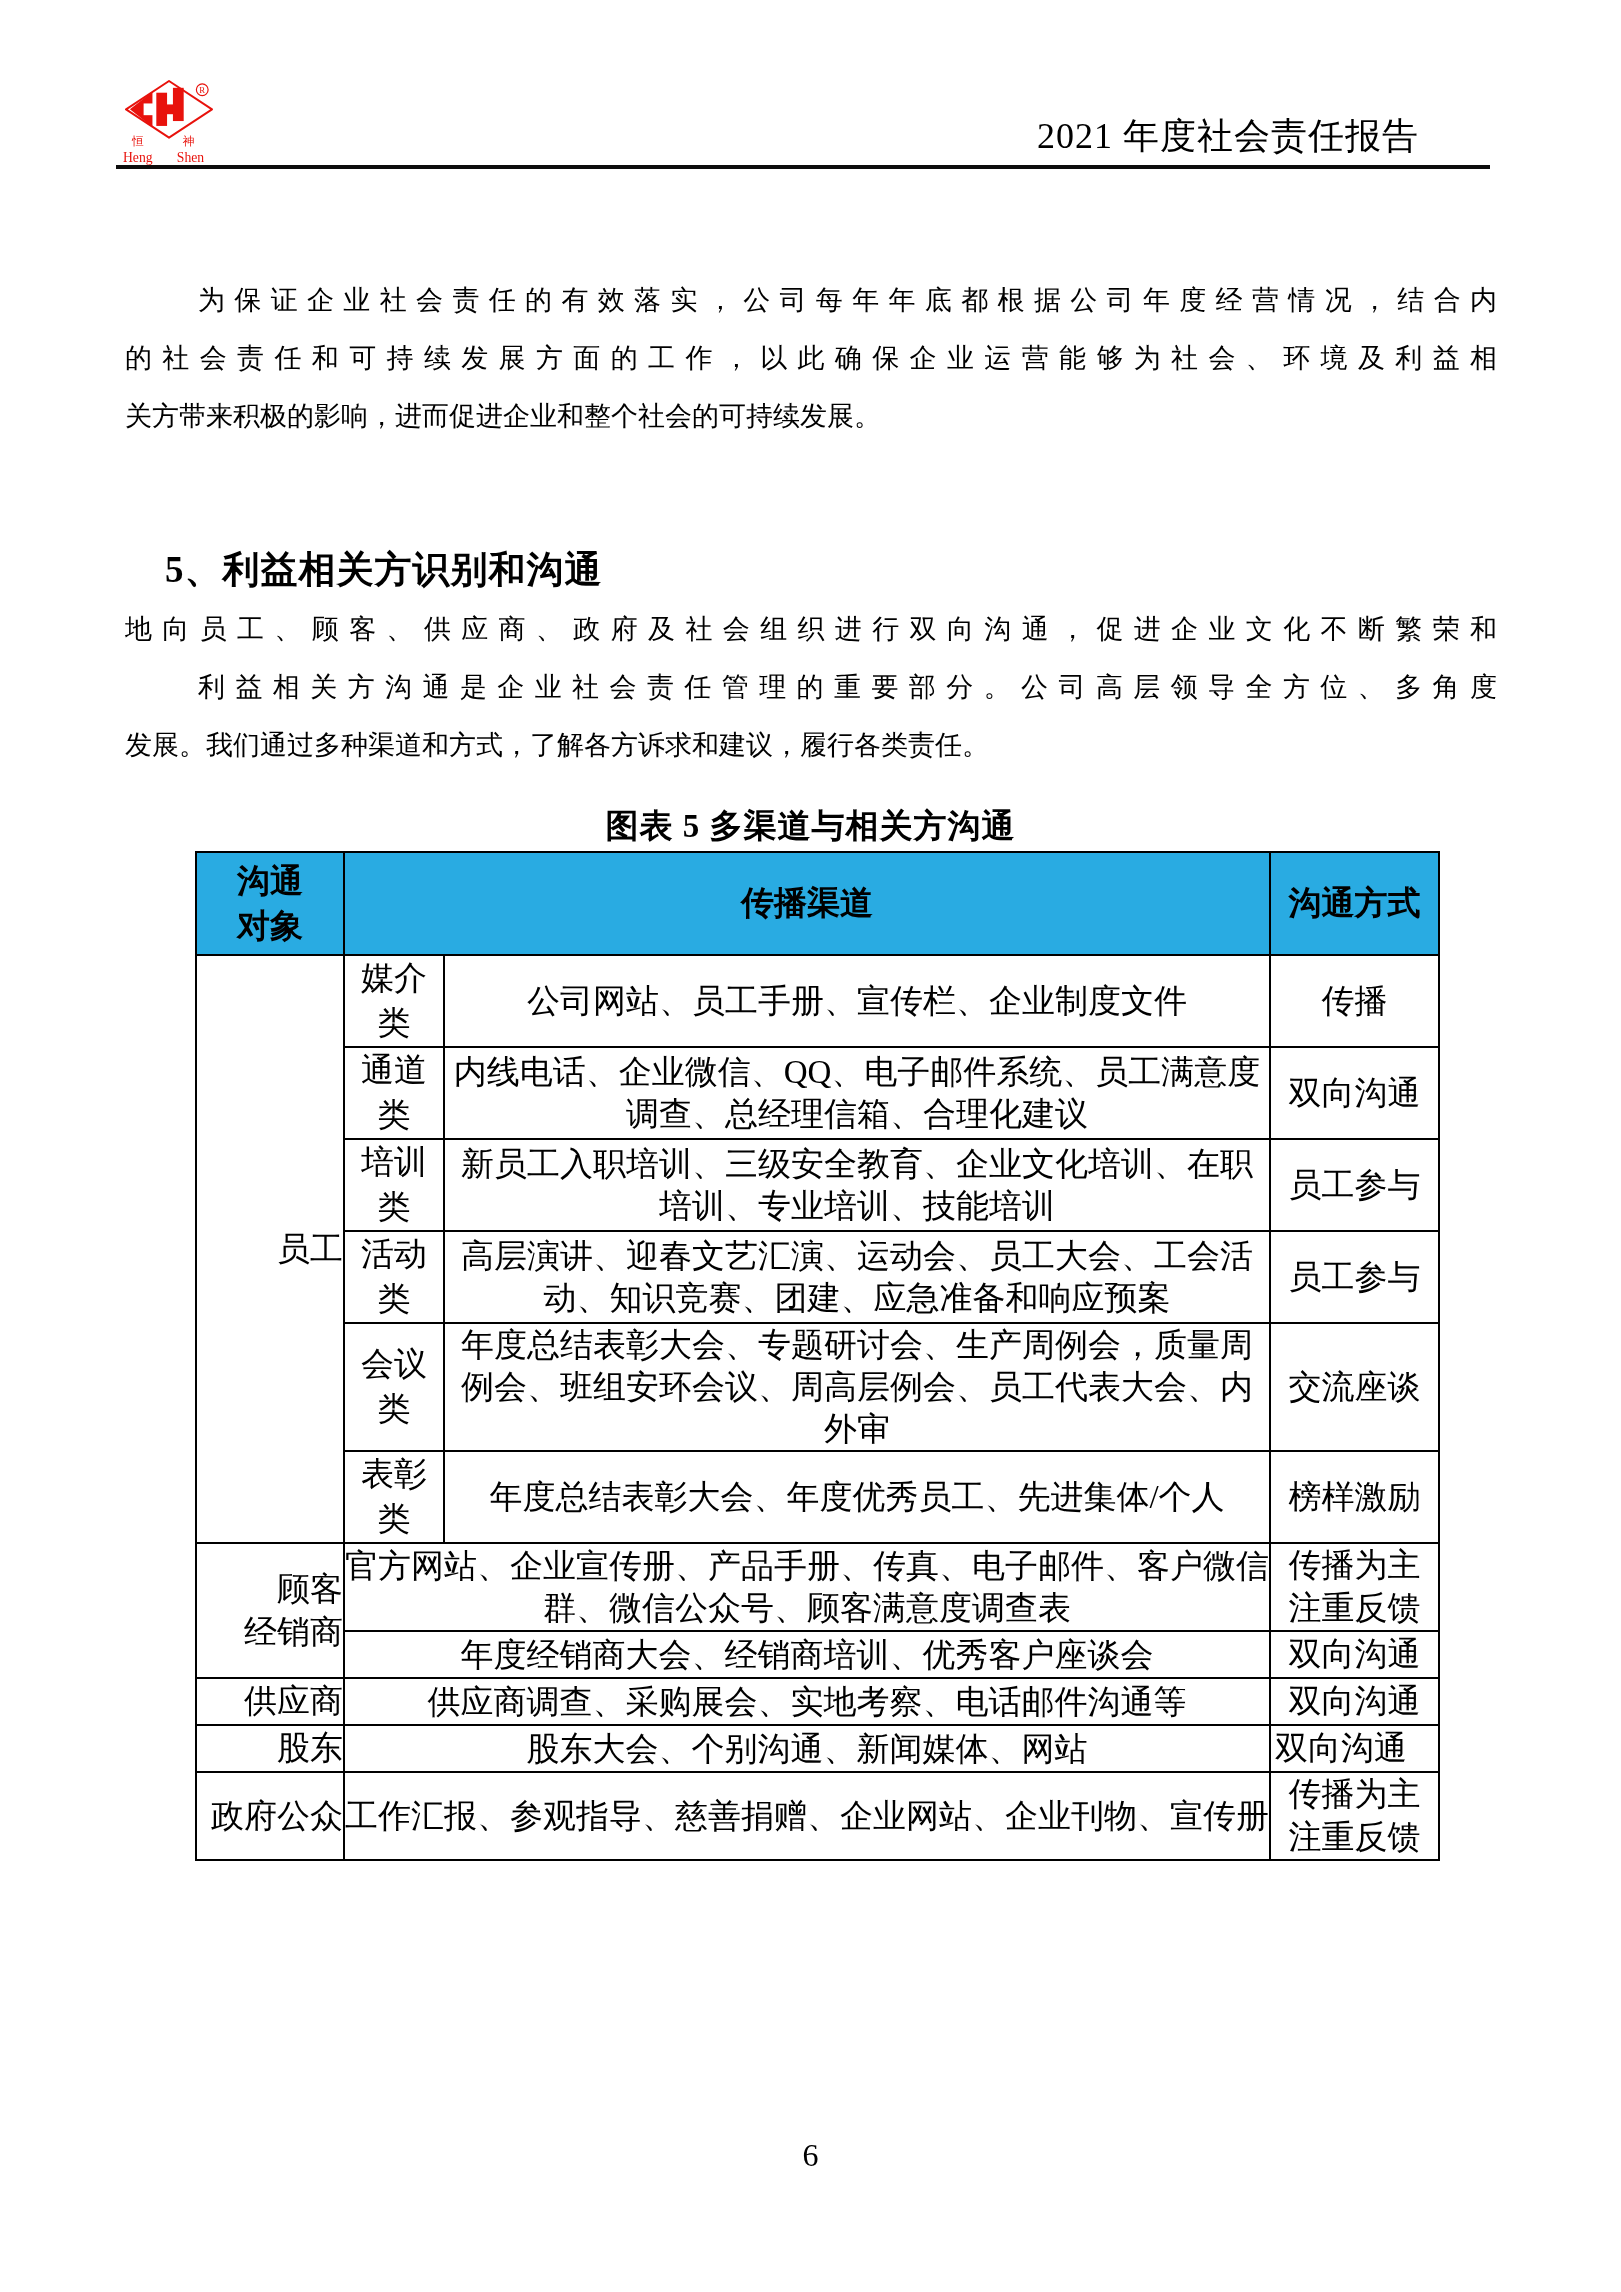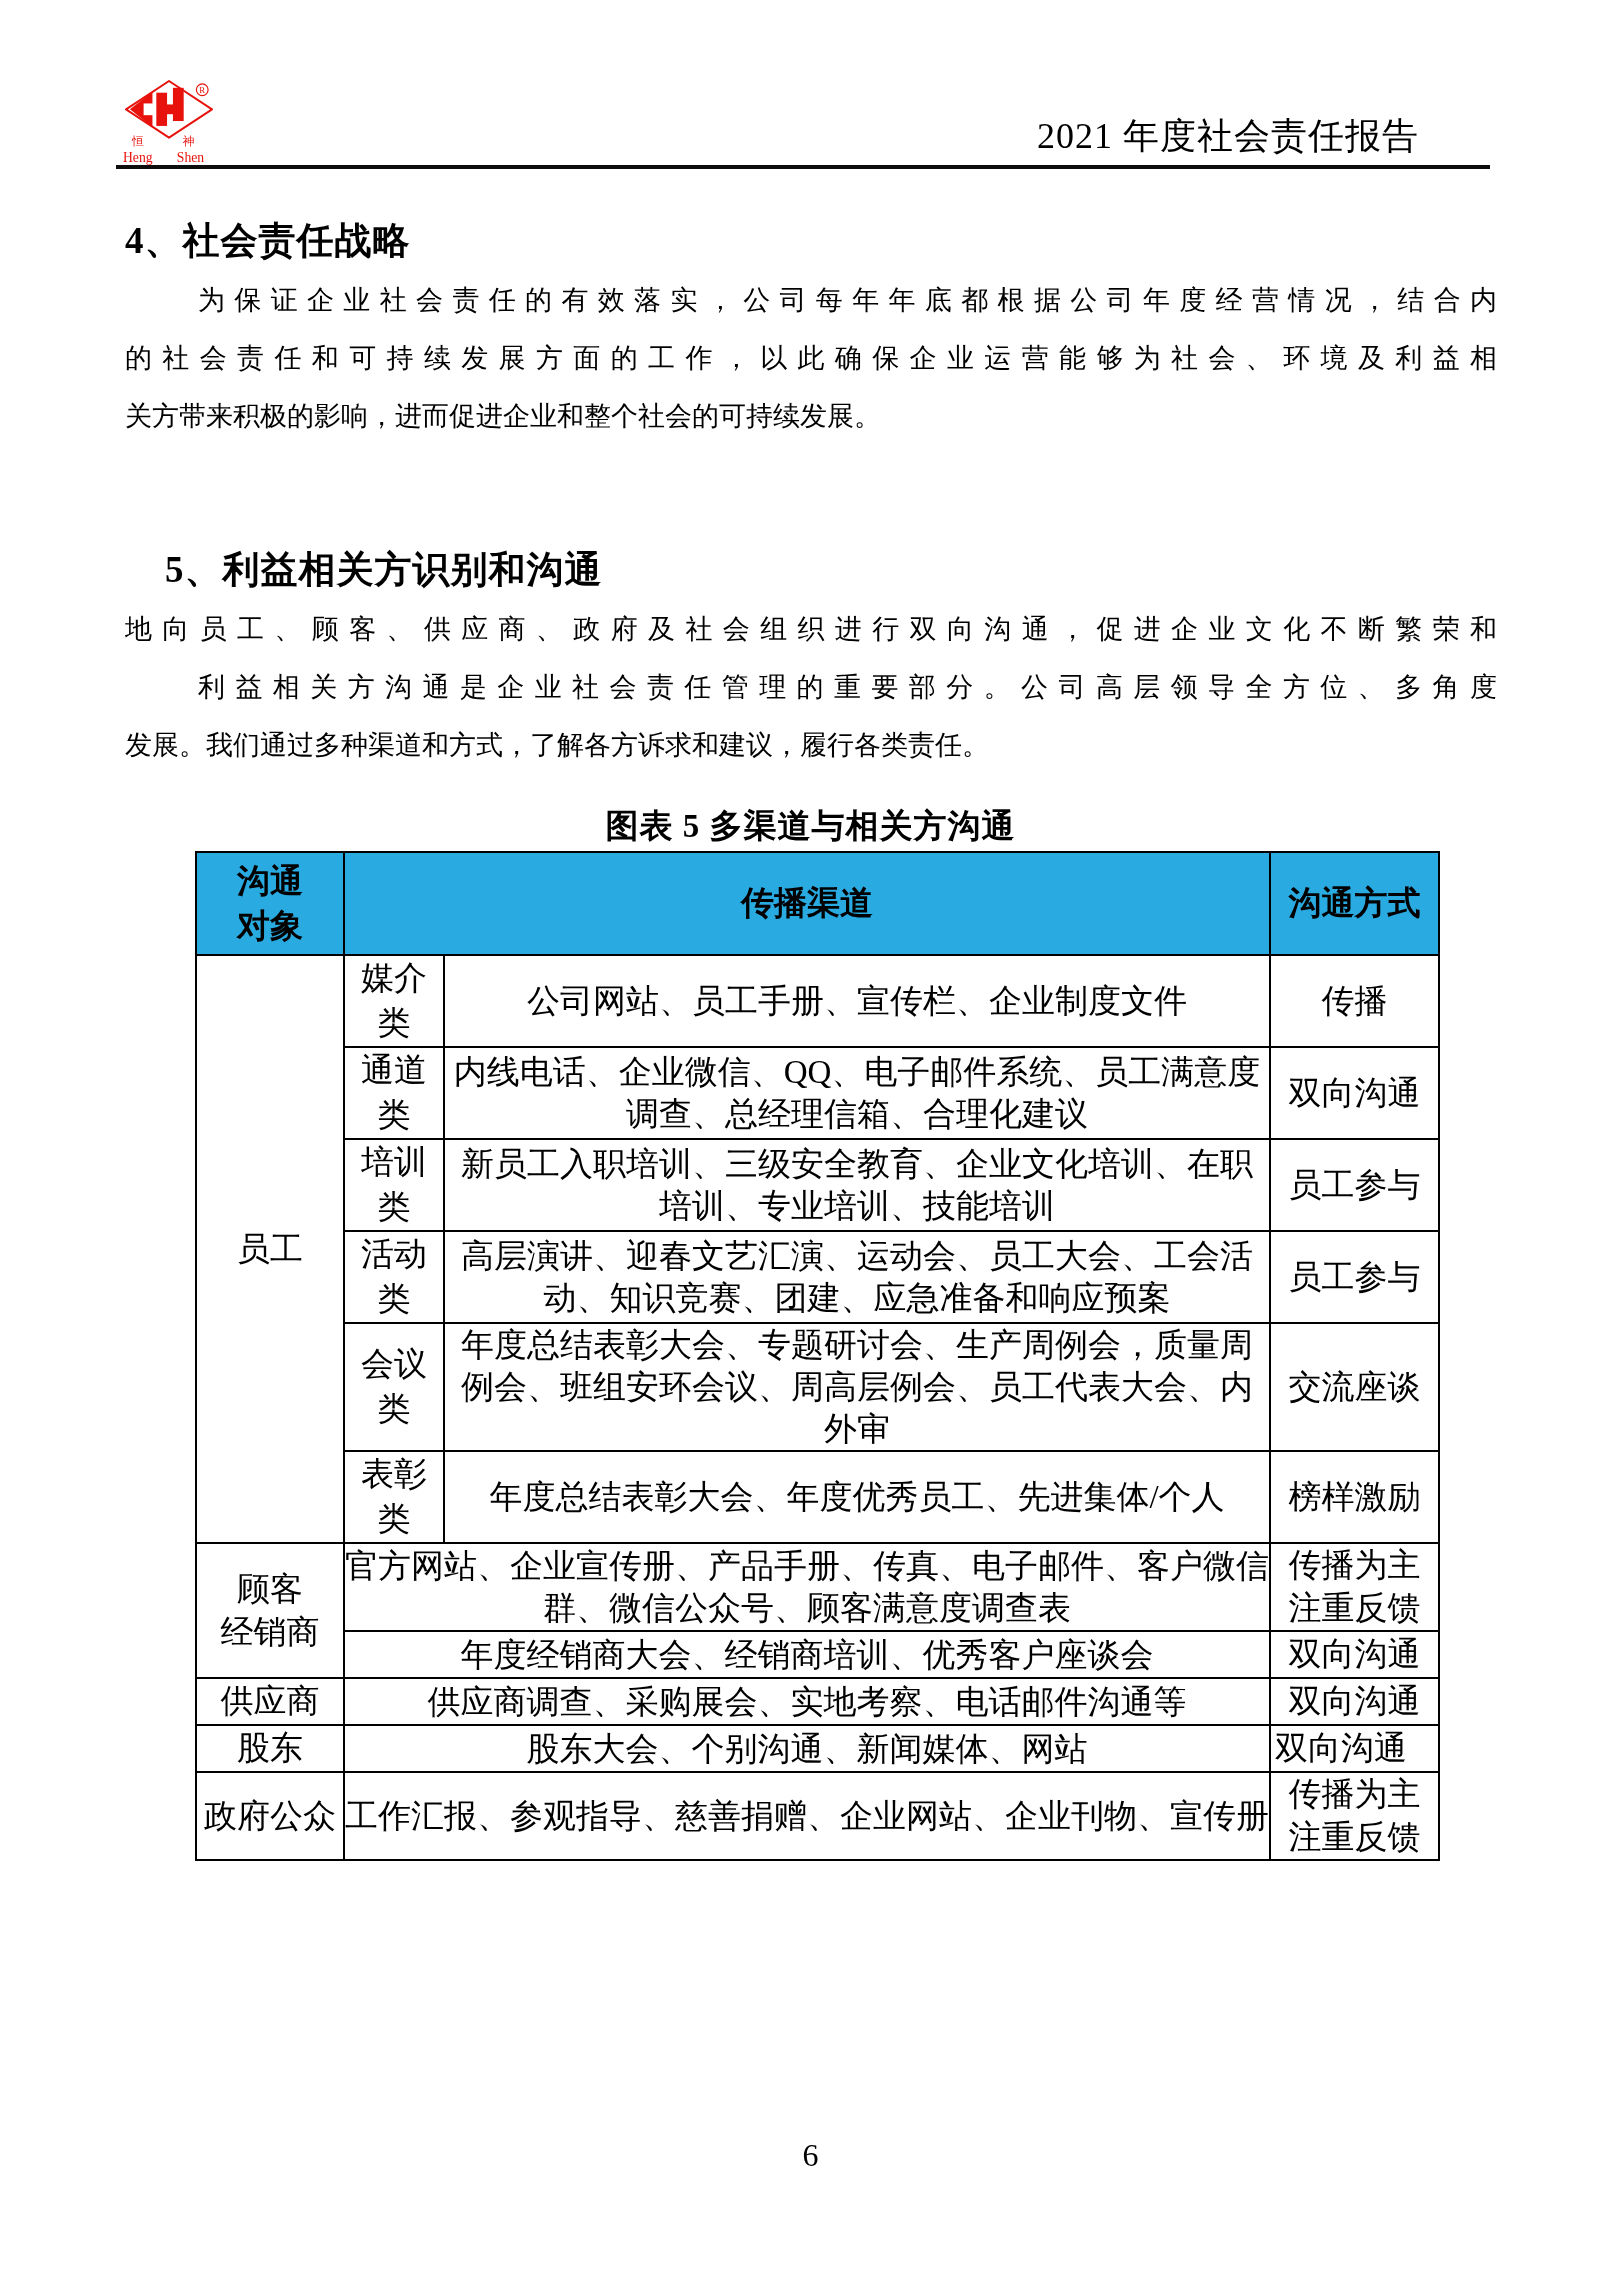--- a/index.html
+++ b/index.html
@@ -54,21 +54,21 @@
   }
   table.comm{border:2.9px solid #000;}
   tr.hrow td{
     background:#29ABE2;
     font-weight:bold;
     text-align:center;
   }
   tr.hrow{height:103px;}
   tr.r1{height:47px;}
   tr.r2{height:86px;}
-  td.group{text-align:center;line-height:43px;}
+  td.group{text-align:right;line-height:43px;}
   td.cat{text-align:center;}
   td.chan{text-align:center;padding:2px 5.9px 2px 6.9px;line-height:42px;}
   td.meth{text-align:center;line-height:43px;}
   td.meth.m-left{text-align:left;padding-left:3.9px;}
   .two-line span{display:block;}
   
   .page-number{
     position:absolute;left:0;top:2137px;width:1621px;
     text-align:center;font-size:32px;
   }
@@ -93,21 +93,20 @@
     </g>
     <text x="22" y="66" font-size="12" fill="#E8120C" text-anchor="middle">恒</text>
     <text x="74" y="66" font-size="12" fill="#E8120C" text-anchor="middle">神</text>
     <text x="22" y="84" font-size="14" fill="#E8120C" text-anchor="middle">Heng</text>
     <text x="76" y="84" font-size="14" fill="#E8120C" text-anchor="middle">Shen</text>
   </svg>
 
   <div class="header-title">2021 年度社会责任报告</div>
   <div class="header-rule"></div>
 
-  <div class="sec-heading" id="h4">4、社会责任战略</div>
   <div class="para" id="p4">
     <div class="pline first">为保证企业社会责任的有效落实，公司每年年底都根据公司年度经营情况，结合内</div>
     <div class="pline">的社会责任和可持续发展方面的工作，以此确保企业运营能够为社会、环境及利益相</div>
     <div class="pline last">关方带来积极的影响，进而促进企业和整个社会的可持续发展。</div>
   </div>
 
   <div class="sec-heading" id="h5">5、利益相关方识别和沟通</div>
   <div class="para" id="p5">
     <div class="pline">地向员工、顾客、供应商、政府及社会组织进行双向沟通，促进企业文化不断繁荣和</div>
     <div class="pline first">利益相关方沟通是企业社会责任管理的重要部分。公司高层领导全方位、多角度</div>

